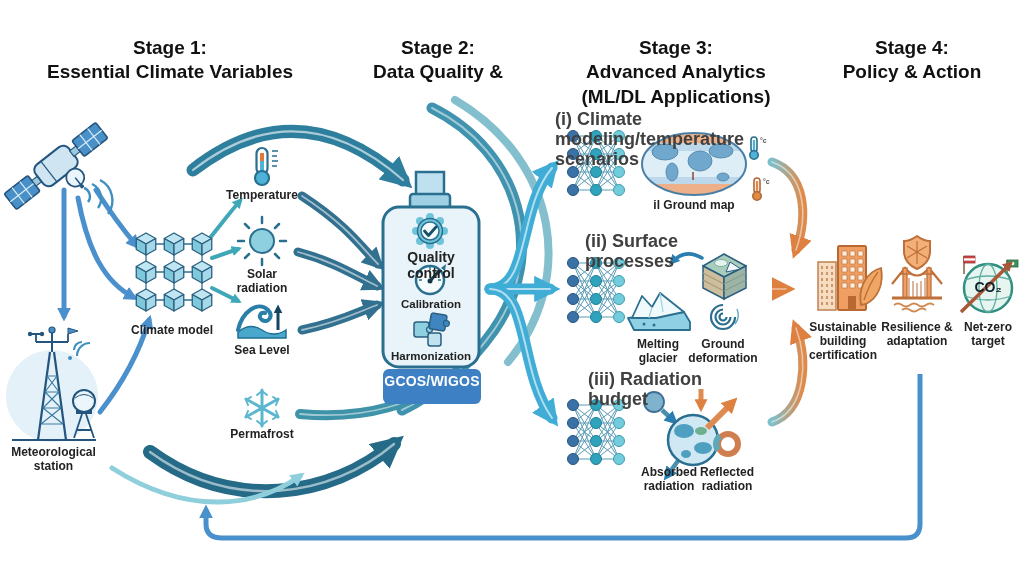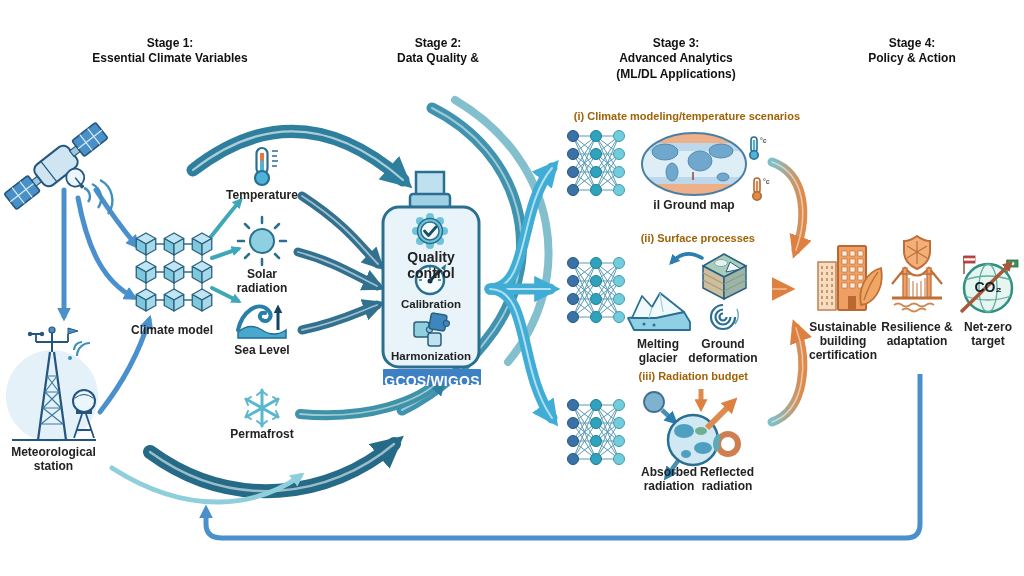--- a/index.html
+++ b/index.html
@@ -1,23 +1,23 @@
 <!DOCTYPE html>
 <html><head>
 <meta charset="utf-8">
 <style>
   html,body{margin:0;padding:0;background:#ffffff;}
   #canvas{position:relative;width:1024px;height:576px;overflow:hidden;background:#ffffff;
           font-family:"Liberation Sans",sans-serif;}
   .layer{position:absolute;left:0;top:0;}
-  .hdr{position:absolute;text-align:center;font-weight:700;font-size:12px;line-height:1.28;color:#111;}
+  .hdr{position:absolute;text-align:center;font-weight:700;font-size:19px;line-height:1.28;color:#111;}
   .cap{position:absolute;text-align:center;font-weight:600;font-size:12px;line-height:1.15;color:#222;}
-  .rowhdr{position:absolute;text-align:right;font-weight:600;font-size:11px;line-height:1.1;color:#a16207;}
-  .badge{position:absolute;left:383px;top:369px;width:98px;height:16px;background:#3d80c4;color:#fff;
-         font-weight:700;font-size:14px;line-height:25px;text-align:center;border-radius:1px;letter-spacing:.2px;}
+  .rowhdr{position:absolute;text-align:left;font-weight:600;font-size:18px;line-height:1.1;color:#404040;}
+  .badge{position:absolute;left:383px;top:369px;width:98px;height:35px;background:#3d80c4;color:#fff;
+         font-weight:700;font-size:14px;line-height:25px;text-align:center;border-radius:6px;letter-spacing:.2px;}
   .unit{position:absolute;font-size:7px;font-weight:600;color:#555;}
   .co2{position:absolute;left:965px;top:279px;width:46px;text-align:center;font-weight:700;font-size:14px;color:#10202a;}
 </style>
 </head>
 <body>
 
 <div id="canvas">
 
 <svg class="layer" width="1024" height="576" viewBox="0 0 1024 576">
   <defs>

